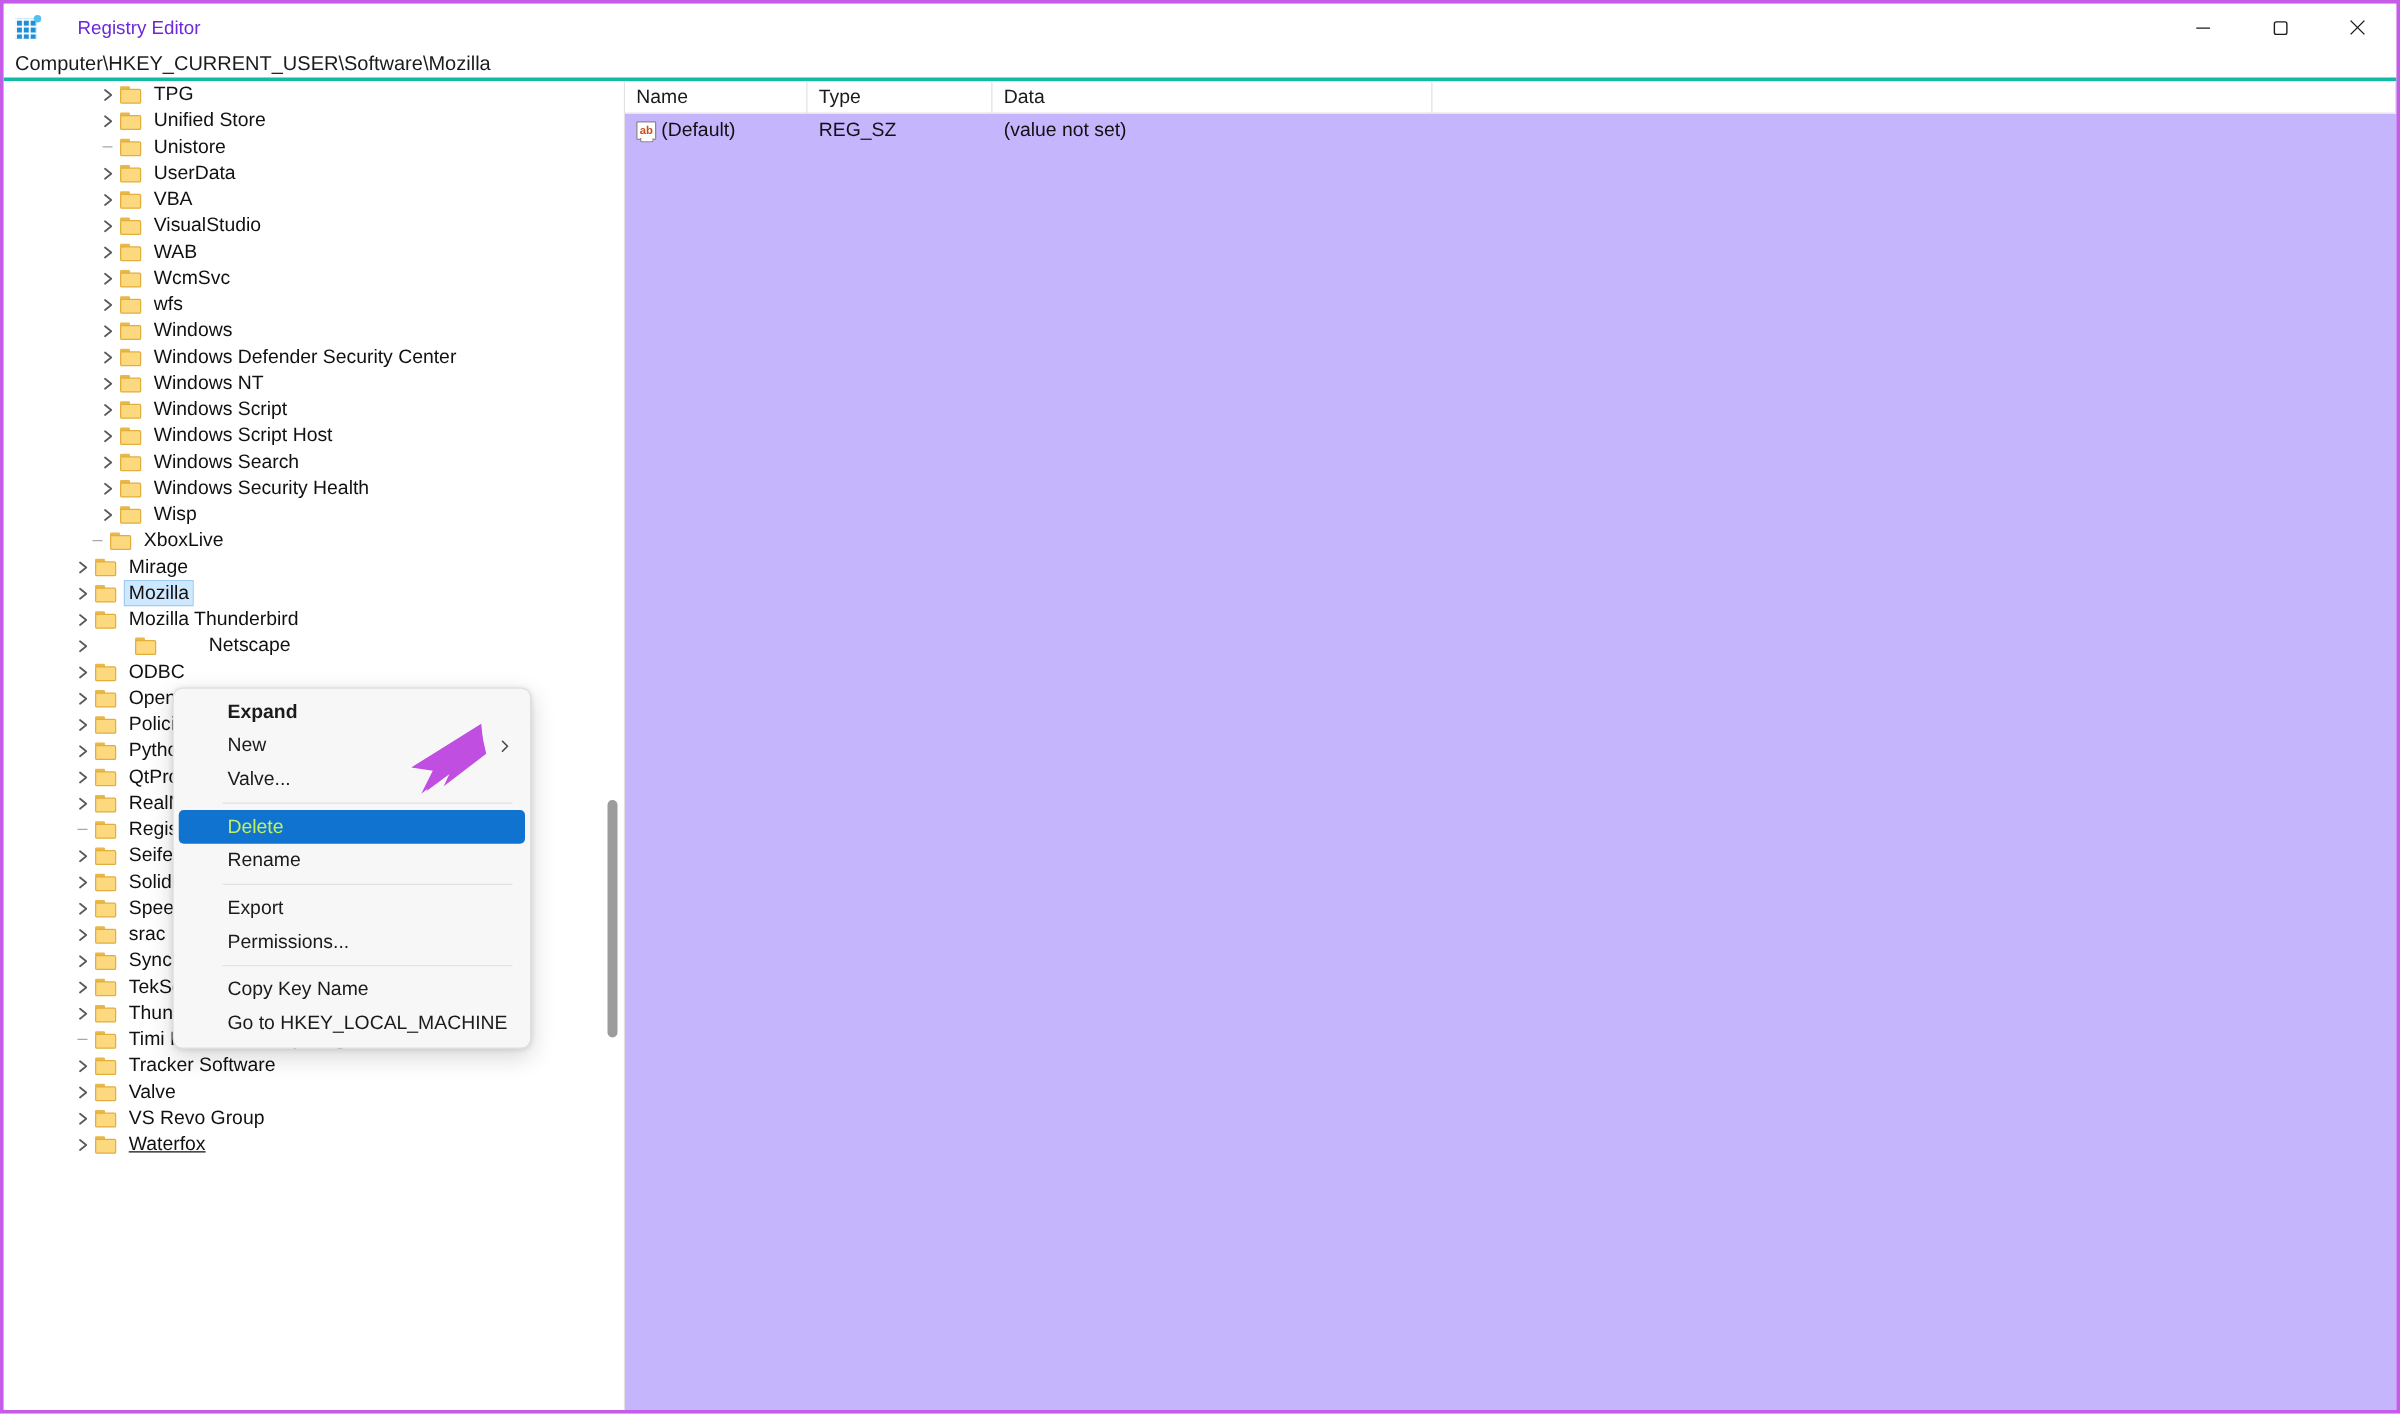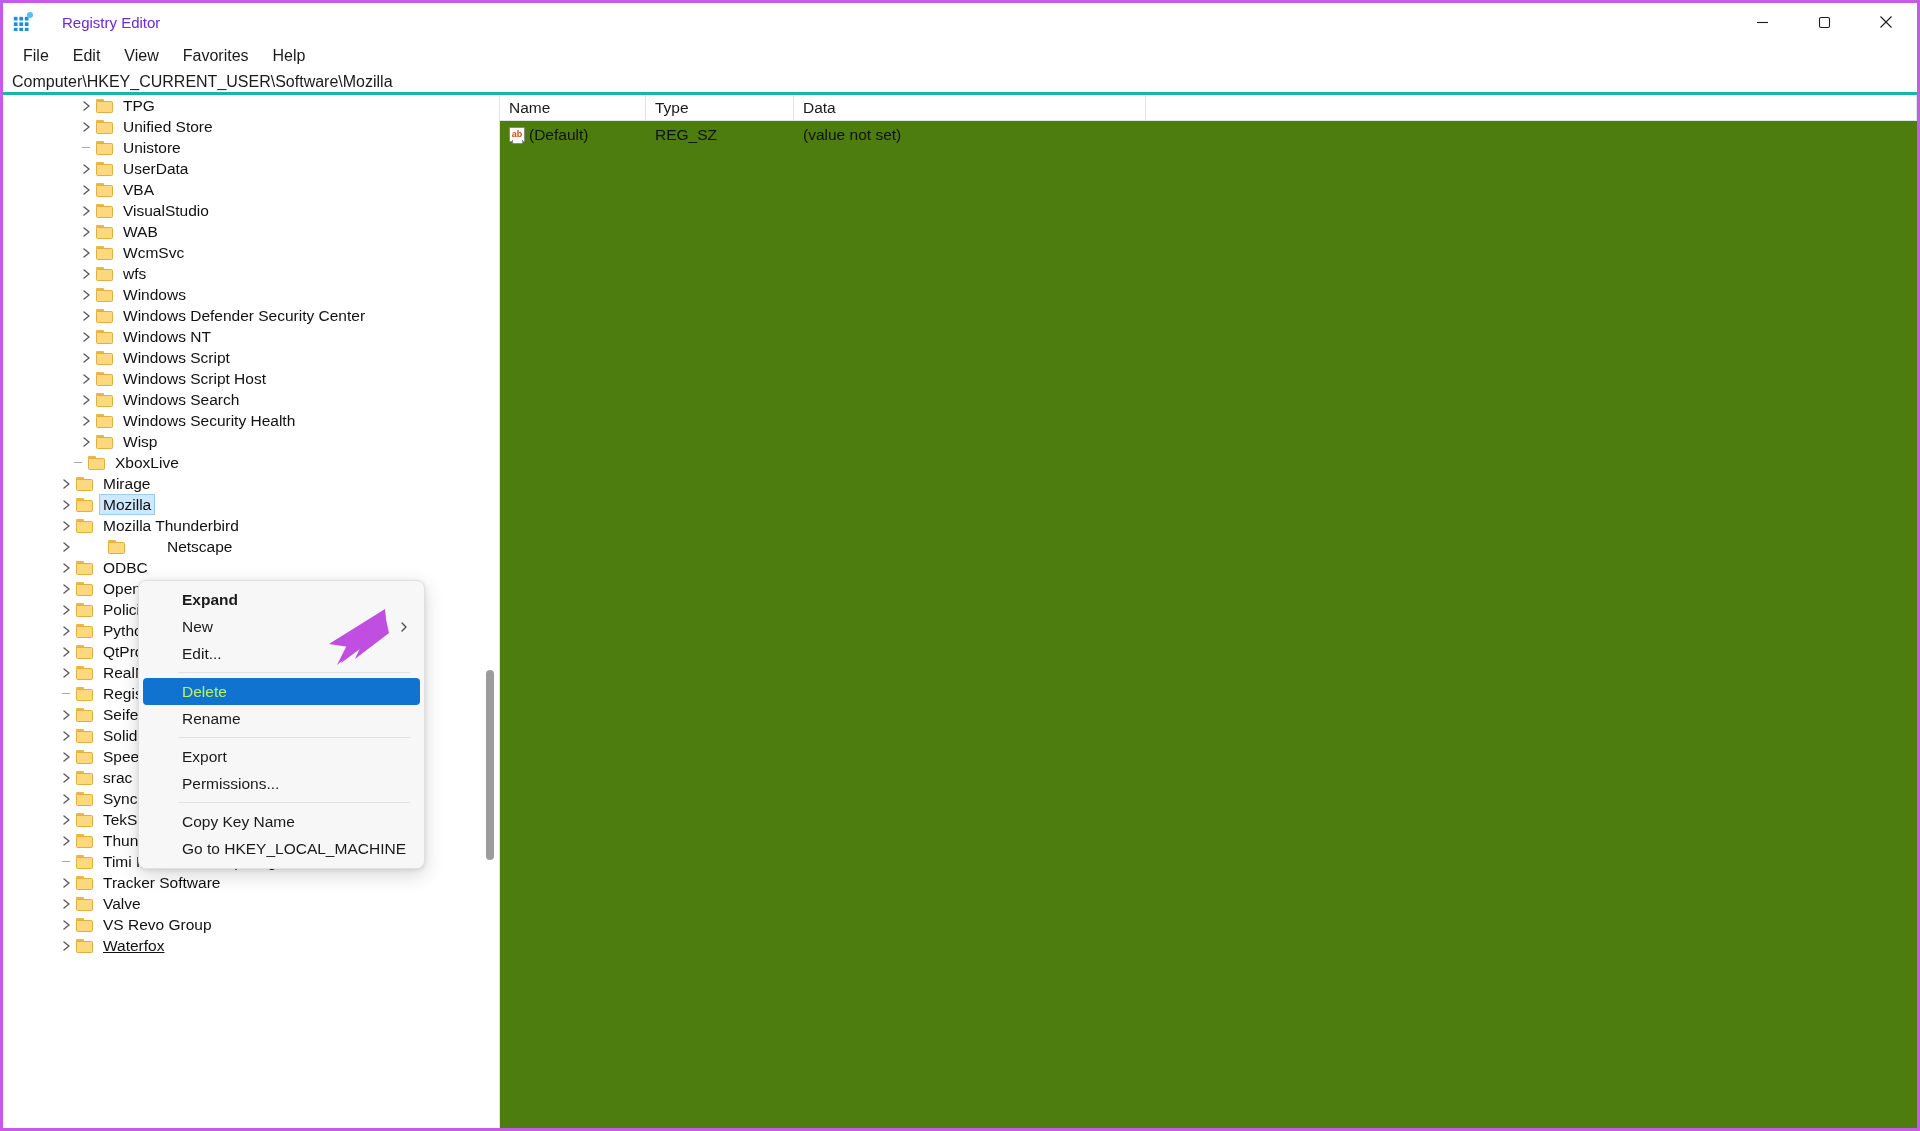--- a/index.html
+++ b/index.html
@@ -141,21 +141,21 @@
     background: #ffffff;
   }
   .tree-vthumb {
     position: absolute; left: 5px; width: 8px;
     background: #9c9c9c; border-radius: 4px;
   }
 
   
   .value-pane {
     flex: 1 1 auto;
-    background: #4d7c0f;
+    background: #c4b5fd;
     position: relative;
     overflow: hidden;
   }
   .value-header {
     height: 26px;
     display: flex; align-items: center;
     border-bottom: 1px solid #e3e3e3;
     font-size: 15.5px; color: #1b1b1b;
     background: #ffffff;
   }
@@ -267,27 +267,20 @@
       </div>
       <div class="win-btn">
         <svg width="14" height="14" viewBox="0 0 14 14" aria-hidden="true">
           <line x1="1.5" y1="1.5" x2="12.5" y2="12.5" stroke="#1b1b1b" stroke-width="1.1"></line>
           <line x1="12.5" y1="1.5" x2="1.5" y2="12.5" stroke="#1b1b1b" stroke-width="1.1"></line>
         </svg>
       </div>
     </div>
   </div>
 
-  <div class="menubar">
-    <div class="menu-item">File</div>
-    <div class="menu-item">Edit</div>
-    <div class="menu-item">View</div>
-    <div class="menu-item">Favorites</div>
-    <div class="menu-item">Help</div>
-  </div>
 
   <div class="addressbar">
     <span>Computer\HKEY_CURRENT_USER\Software\Mozilla</span>
   </div>
 
   <div class="content">
 
     <div class="tree-pane">
       <div class="tree-scroll" id="tree-rows">
           <div class="tree-row" style="padding-left: 76px;">
@@ -807,21 +800,21 @@
         </div>
         <div class="ctx-item">
           <span>New</span>
           <span class="submenu-arrow">
             <svg width="8" height="11" viewBox="0 0 8 11">
               <polyline points="2,1.5 6,5.5 2,9.5" fill="none" stroke="#4a4a4a" stroke-width="1.3" stroke-linecap="round" stroke-linejoin="round"></polyline>
             </svg>
           </span>
         </div>
         <div class="ctx-item">
-          <span>Edit...</span>
+          <span>Valve...</span>
         </div>
         <div class="ctx-sep"></div>
         <div class="ctx-item highlight">
           <span>Delete</span>
         </div>
         <div class="ctx-item">
           <span>Rename</span>
         </div>
         <div class="ctx-sep"></div>
         <div class="ctx-item">

